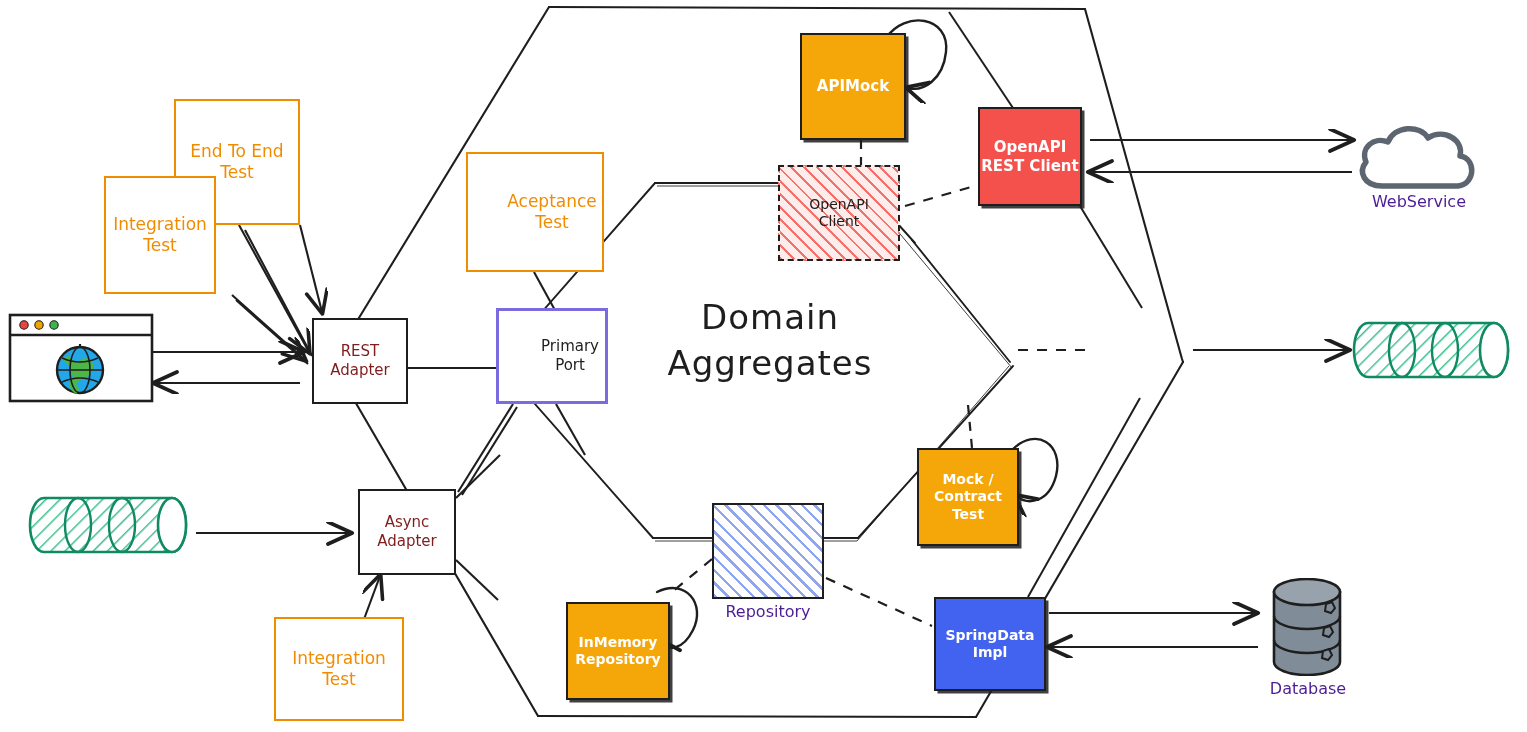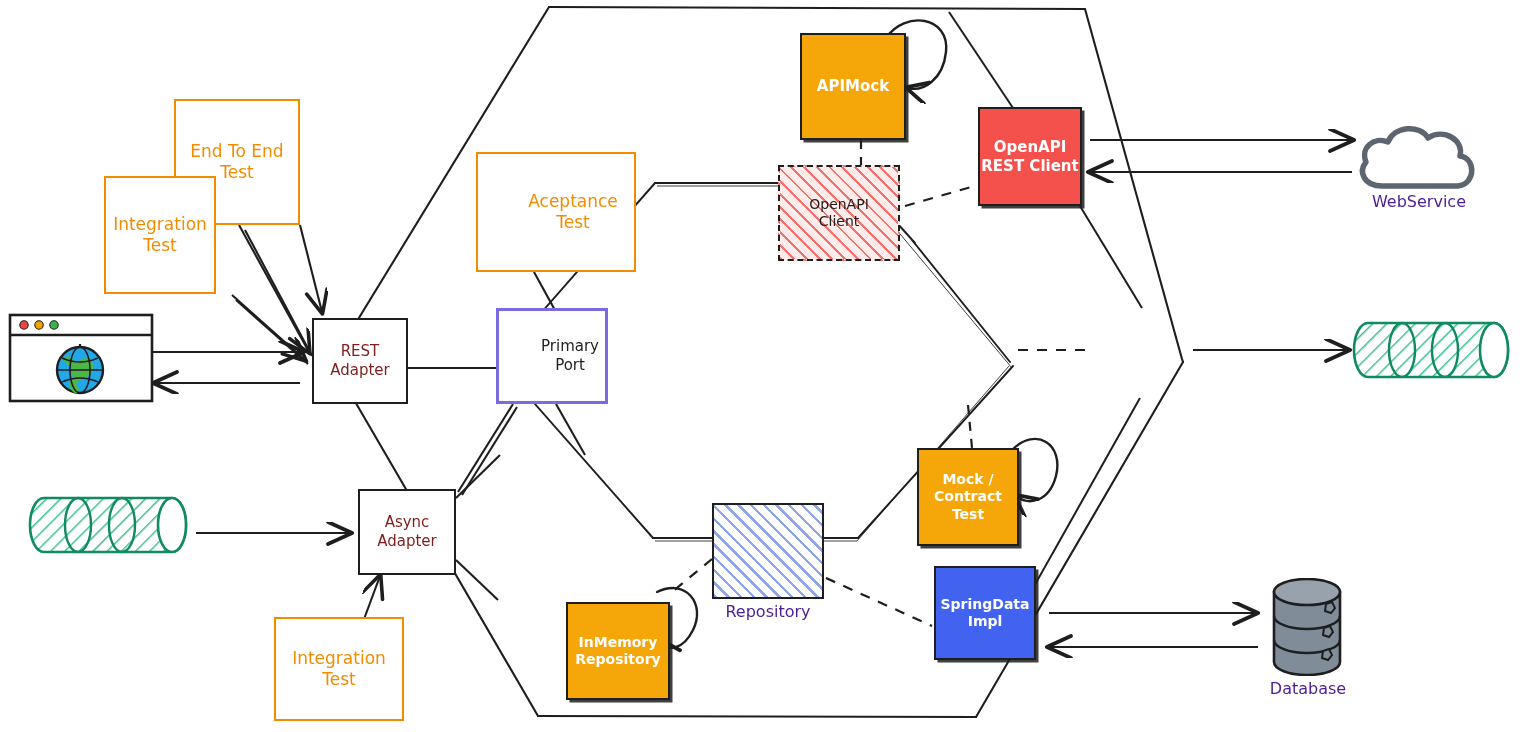--- a/index.html
+++ b/index.html
@@ -153,32 +153,34 @@
     <g stroke="#1e1e1e" stroke-width="2.4" fill="none" stroke-linecap="round">
       <path d="M657,592 C686,578 706,604 693,630 C683,650 668,652 660,641" marker-end="url(#ahs)"></path>
     </g>
 
     <g>
       <path d="M1049,613 L1256,613" stroke="#1e1e1e" stroke-width="2.2" fill="none" marker-end="url(#ah)"></path>
       <path d="M1258,647 L1049,647" stroke="#1e1e1e" stroke-width="2.2" fill="none" marker-end="url(#ah)"></path>
     </g>
   </svg>
 
+  <div class="domain-title" style="left:600px;top:295px;width:340px;">Domain
+Aggregates</div>
 
   <div class="node orange-outline s17" style="left:174px;top:99px;width:126px;height:126px;">
     <div class="lbl">End To End
 Test</div>
   </div>
 
   <div class="node orange-outline s17" style="left:104px;top:176px;width:112px;height:118px;">
     <div class="lbl">Integration
 Test</div>
   </div>
 
-  <div class="node orange-outline s17" style="left:476px;top:152px;width:160px;height:120px;padding-left:34px;">
+  <div class="node orange-outline s17" style="left:466px;top:152px;width:138px;height:120px;padding-left:34px;">
     <div class="lbl">Aceptance
 Test</div>
   </div>
 
   <div class="node orange-outline s17" style="left:274px;top:617px;width:130px;height:104px;">
     <div class="lbl">Integration
 Test</div>
   </div>
 
   <div class="node plain-outline s15" style="left:312px;top:318px;width:96px;height:86px;">
@@ -219,21 +221,21 @@
     <div class="lbl">InMemory
 Repository</div>
   </div>
 
   <div class="node fill-red sh s15 bold" style="left:978px;top:107px;width:104px;height:99px;">
     <div class="lbl">OpenAPI
 REST Client</div>
   </div>
 
 
-  <div class="node fill-blue sh s14 bold" style="left:934px;top:566px;width:102px;height:94px;">
+  <div class="node fill-blue sh s14 bold" style="left:934px;top:597px;width:112px;height:94px;">
     <div class="lbl">SpringData
 Impl</div>
   </div>
 
   <div class="browser" style="left:8px;top:313px;width:146px;height:90px;">
     <svg width="146" height="90" viewBox="0 0 146 90">
       <rect x="2" y="2" width="142" height="86" fill="#fff" stroke="#1e1e1e" stroke-width="2.6"></rect>
       <line x1="2" y1="22" x2="144" y2="22" stroke="#1e1e1e" stroke-width="2.6"></line>
       <circle cx="16" cy="12" r="4.2" fill="#e8463f" stroke="#1e1e1e" stroke-width="1.1"></circle>
       <circle cx="31" cy="12" r="4.2" fill="#f0a400" stroke="#1e1e1e" stroke-width="1.1"></circle>

